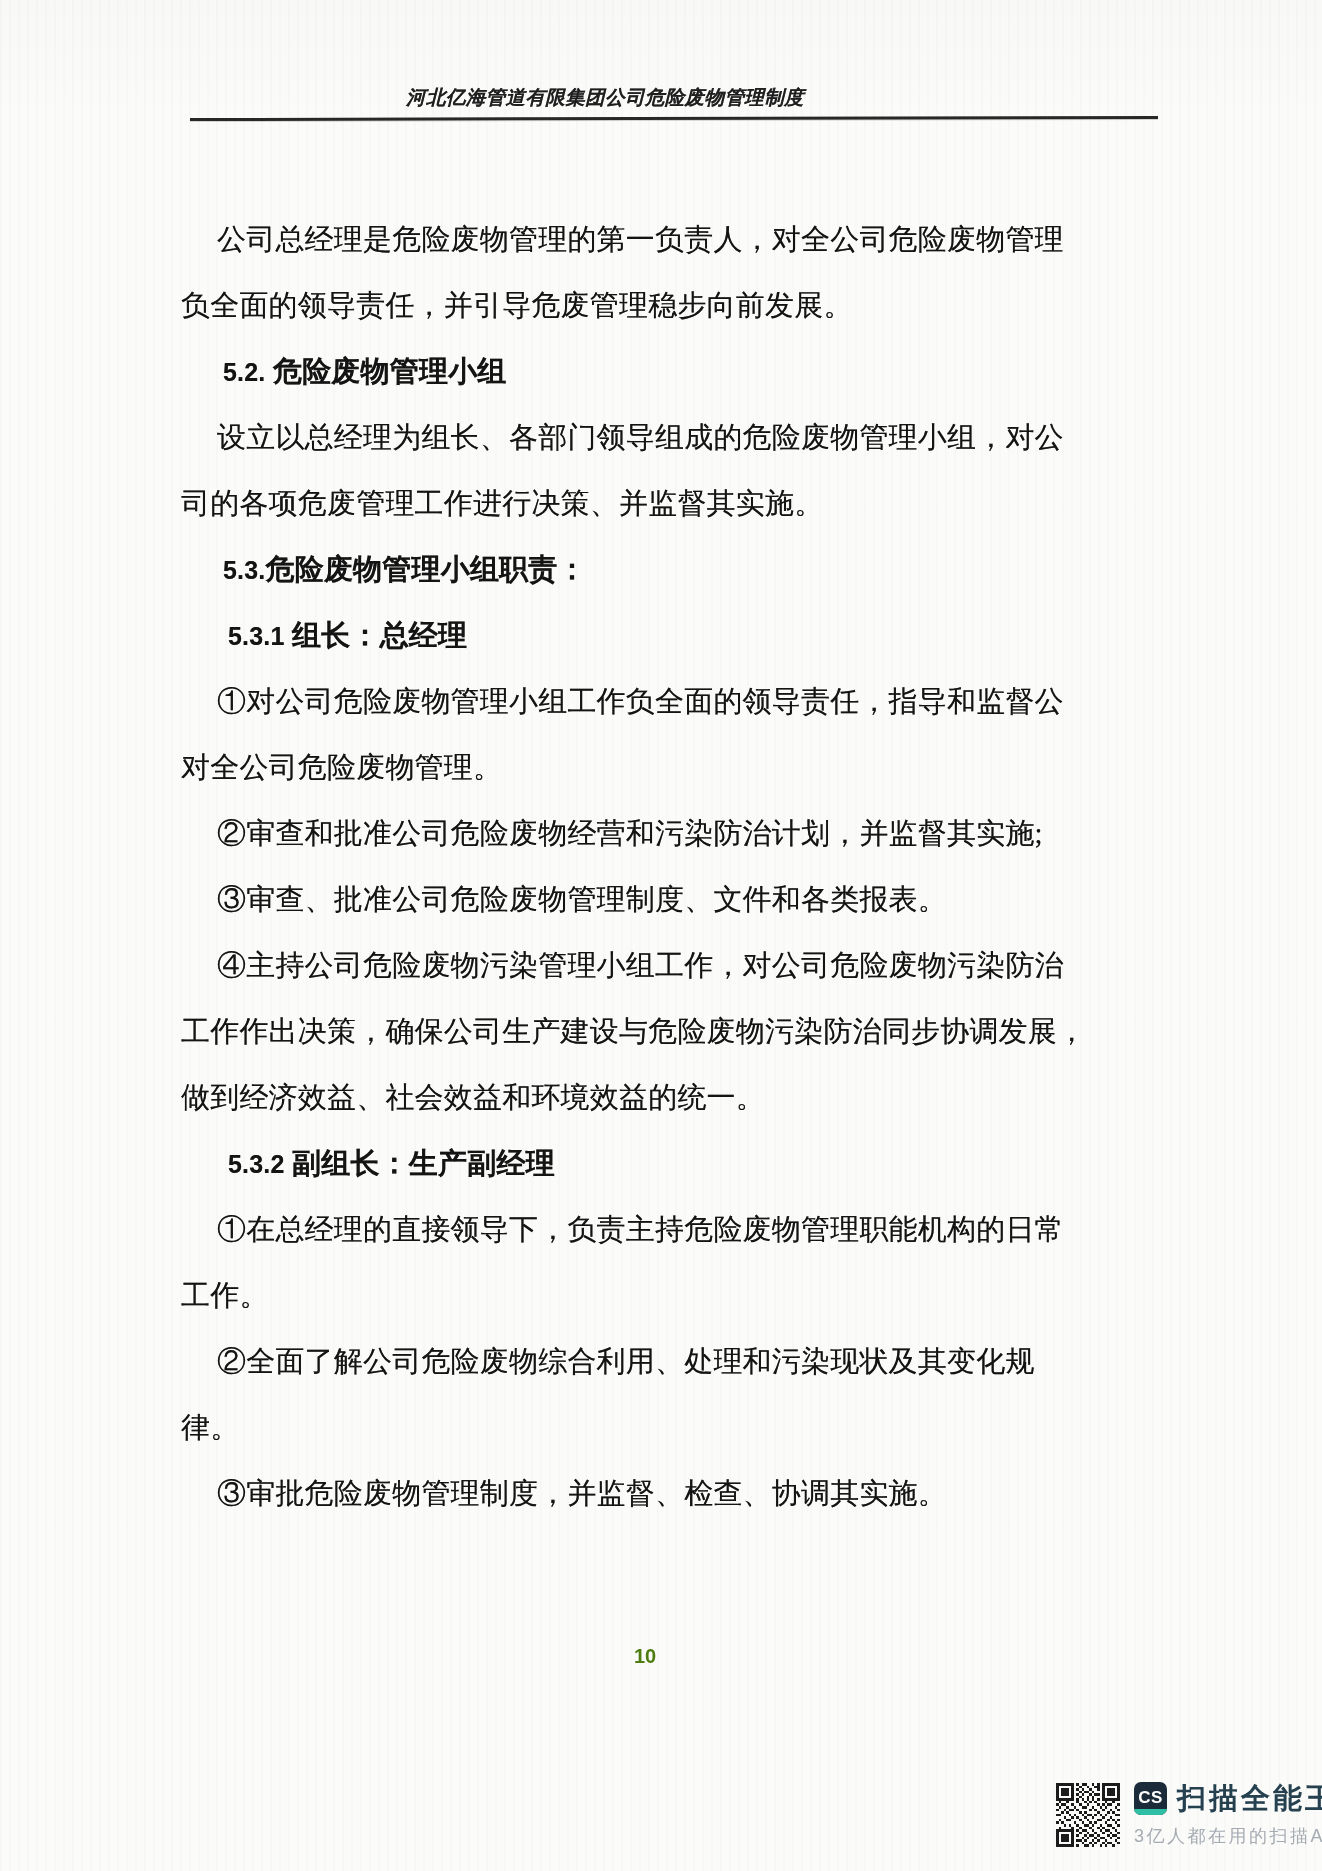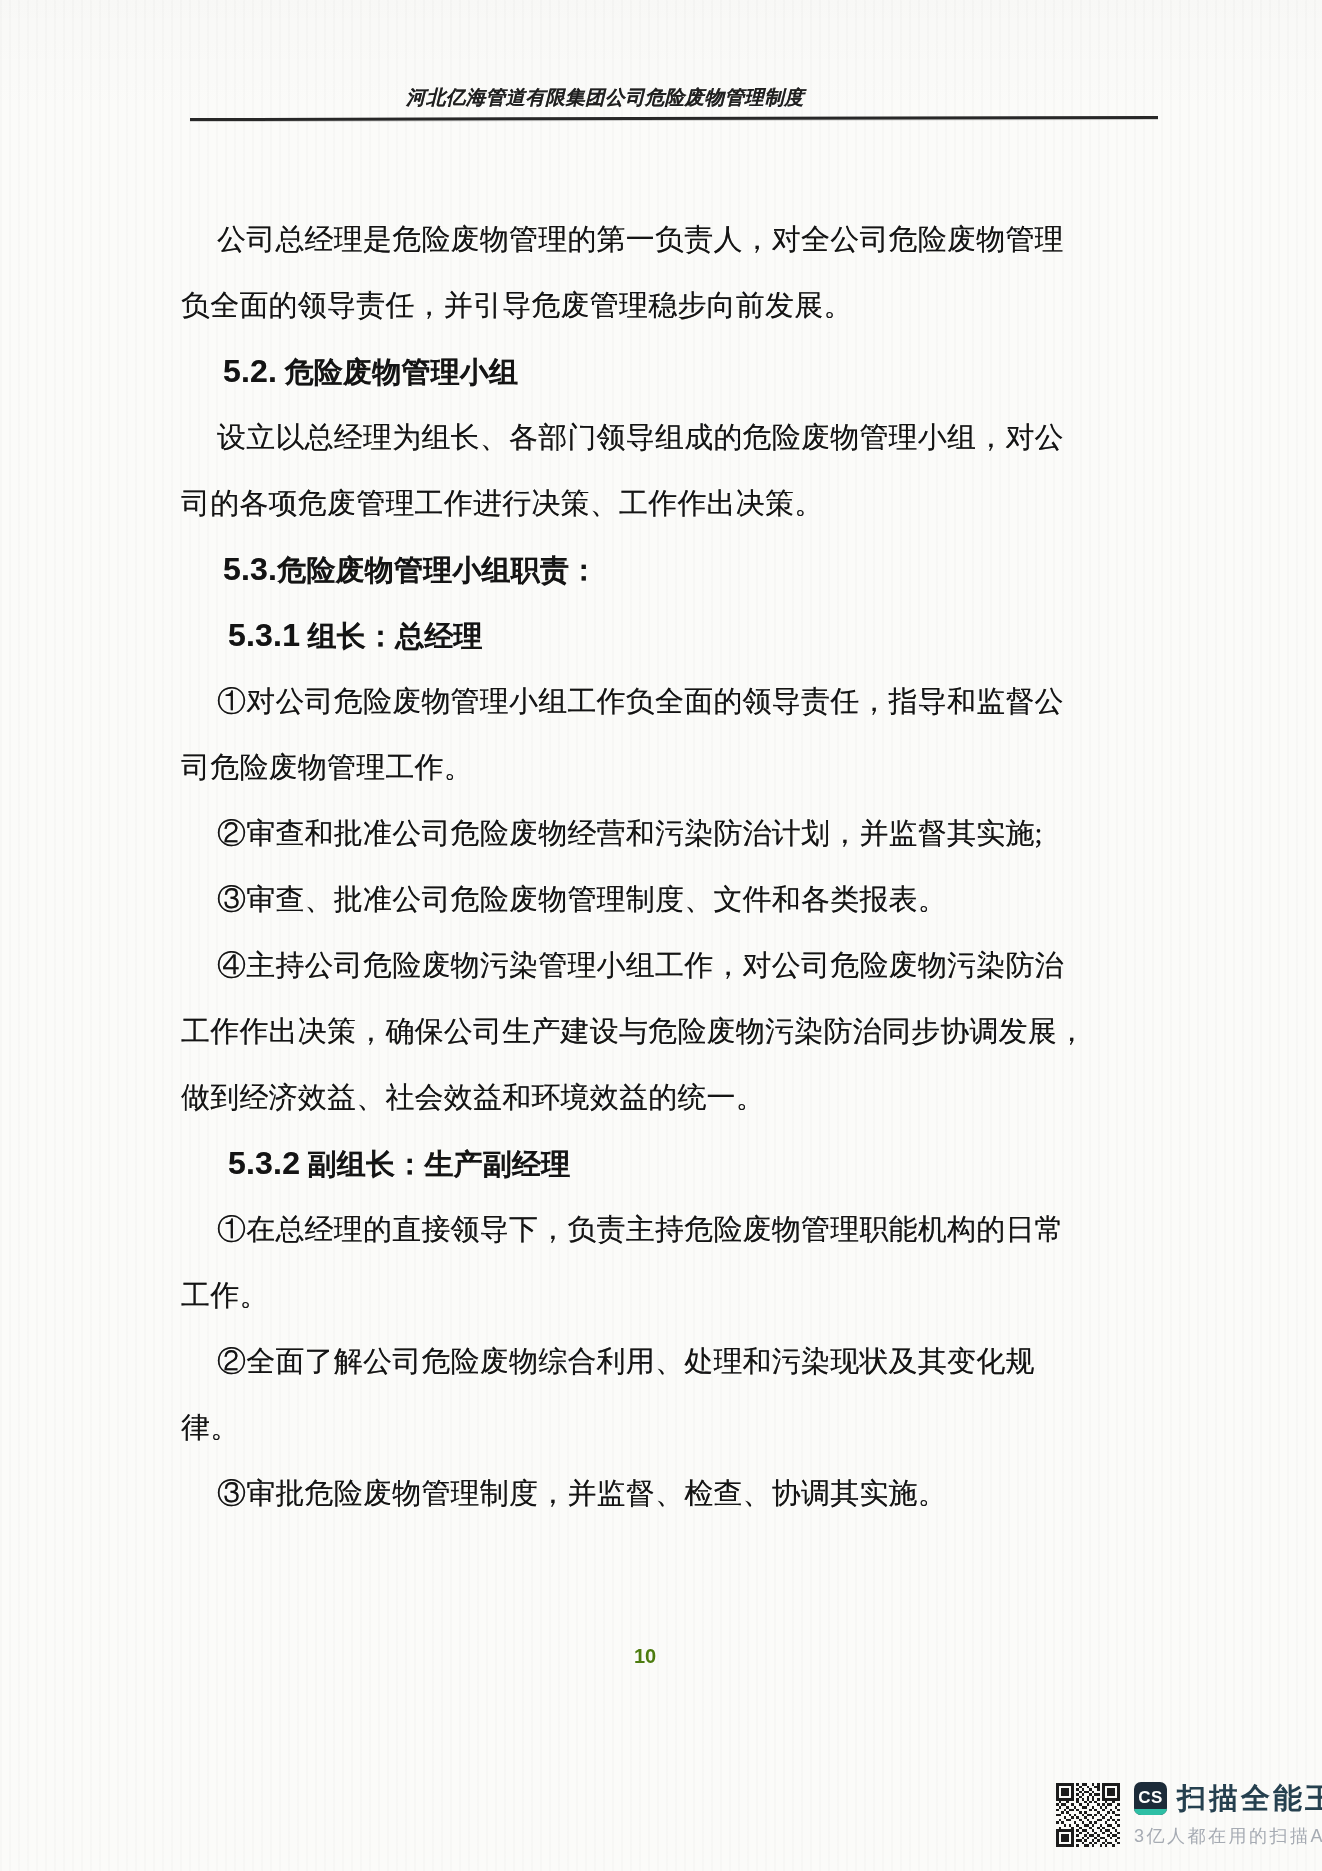--- a/index.html
+++ b/index.html
@@ -35,21 +35,21 @@
     height:66px;line-height:66px;font-size:29px;letter-spacing:0.2px;
     white-space:nowrap;color:#141414;
     text-shadow:0 0 0.6px rgba(0,0,0,0.5);
   }
   .ind-p{padding-left:36px;}
   .ind-h2{padding-left:42px;}
   .ind-h3{padding-left:47px;}
   .heading{font-weight:700;}
   .num{
     font-family:"Liberation Sans", sans-serif;
-    font-weight:700;font-size:32px;
+    font-weight:700;font-size:25px;
   }
   .page-number{
     position:absolute;left:610px;top:1645px;width:70px;text-align:center;
     font-family:"Liberation Sans", sans-serif;
     font-weight:700;font-size:20px;color:#4d7c0f;
   }
   
   .wm{
     position:absolute;left:1056px;top:1782px;
     display:flex;align-items:flex-start;gap:14px;
@@ -86,25 +86,25 @@
 <div class="scan-texture"></div>
 
 <div class="header-title">河北亿海管道有限集团公司危险废物管理制度</div>
 <div class="header-rule"></div>
 
 <div class="doc">
   <div class="line ind-p"><span>公司总经理是危险废物管理的第一负责人，对全公司危险废物管理</span></div>
   <div class="line"><span>负全面的领导责任，并引导危废管理稳步向前发展。</span></div>
   <div class="line heading ind-h2"><span class="num">5.2.</span><span> 危险废物管理小组</span></div>
   <div class="line ind-p"><span>设立以总经理为组长、各部门领导组成的危险废物管理小组，对公</span></div>
-  <div class="line"><span>司的各项危废管理工作进行决策、工作作出决策。</span></div>
+  <div class="line"><span>司的各项危废管理工作进行决策、并监督其实施。</span></div>
   <div class="line heading ind-h2"><span class="num">5.3.</span><span>危险废物管理小组职责：</span></div>
   <div class="line heading ind-h3"><span class="num">5.3.1</span><span> 组长：总经理</span></div>
   <div class="line ind-p"><span>①对公司危险废物管理小组工作负全面的领导责任，指导和监督公</span></div>
-  <div class="line"><span>司危险废物管理工作。</span></div>
+  <div class="line"><span>对全公司危险废物管理。</span></div>
   <div class="line ind-p"><span>②审查和批准公司危险废物经营和污染防治计划，并监督其实施;</span></div>
   <div class="line ind-p"><span>③审查、批准公司危险废物管理制度、文件和各类报表。</span></div>
   <div class="line ind-p"><span>④主持公司危险废物污染管理小组工作，对公司危险废物污染防治</span></div>
   <div class="line"><span>工作作出决策，确保公司生产建设与危险废物污染防治同步协调发展，</span></div>
   <div class="line"><span>做到经济效益、社会效益和环境效益的统一。</span></div>
   <div class="line heading ind-h3"><span class="num">5.3.2</span><span> 副组长：生产副经理</span></div>
   <div class="line ind-p"><span>①在总经理的直接领导下，负责主持危险废物管理职能机构的日常</span></div>
   <div class="line"><span>工作。</span></div>
   <div class="line ind-p"><span>②全面了解公司危险废物综合利用、处理和污染现状及其变化规</span></div>
   <div class="line"><span>律。</span></div>

